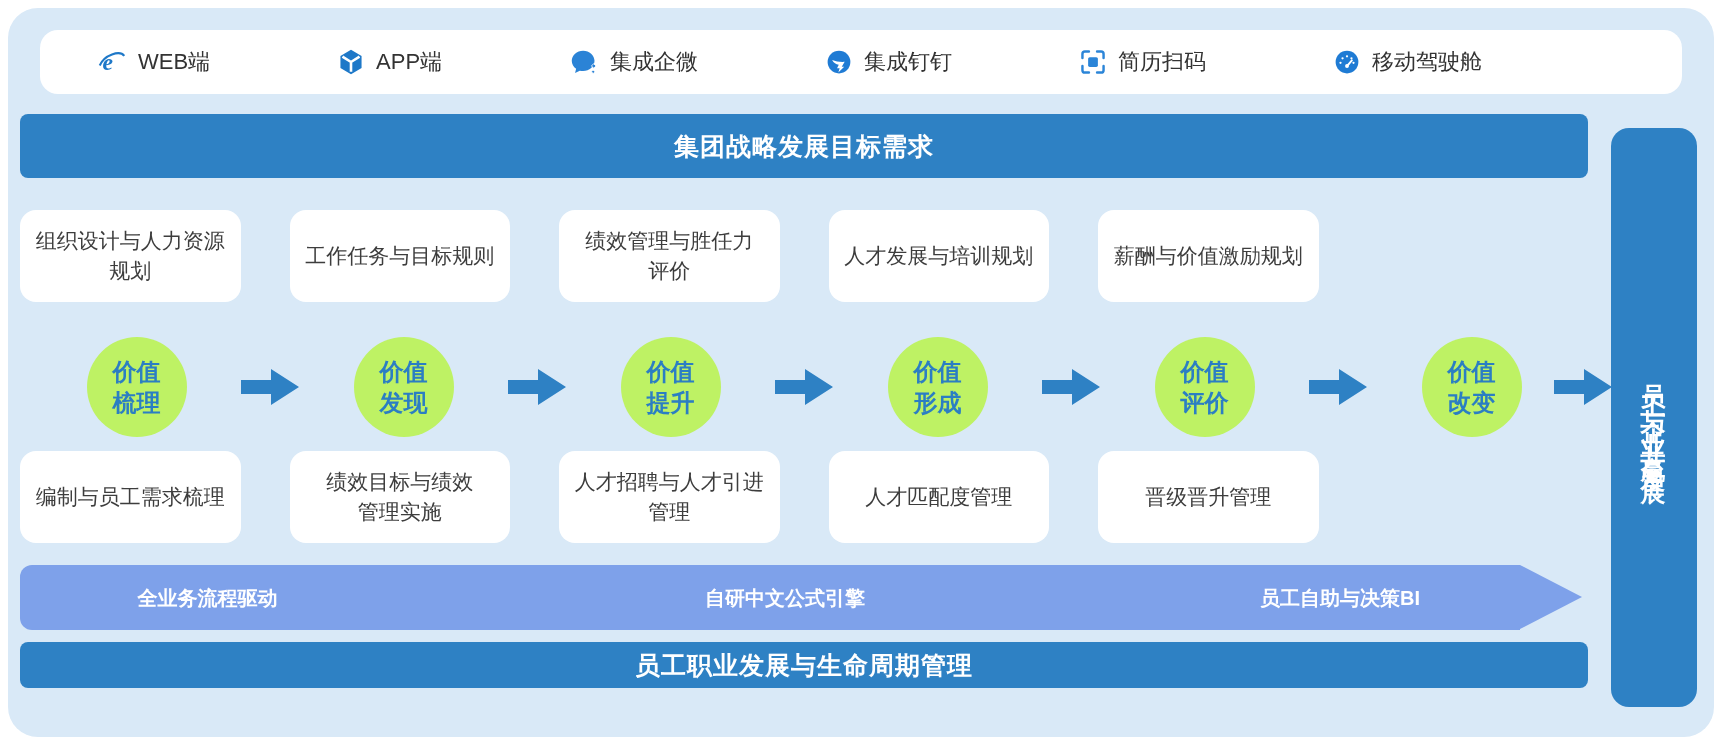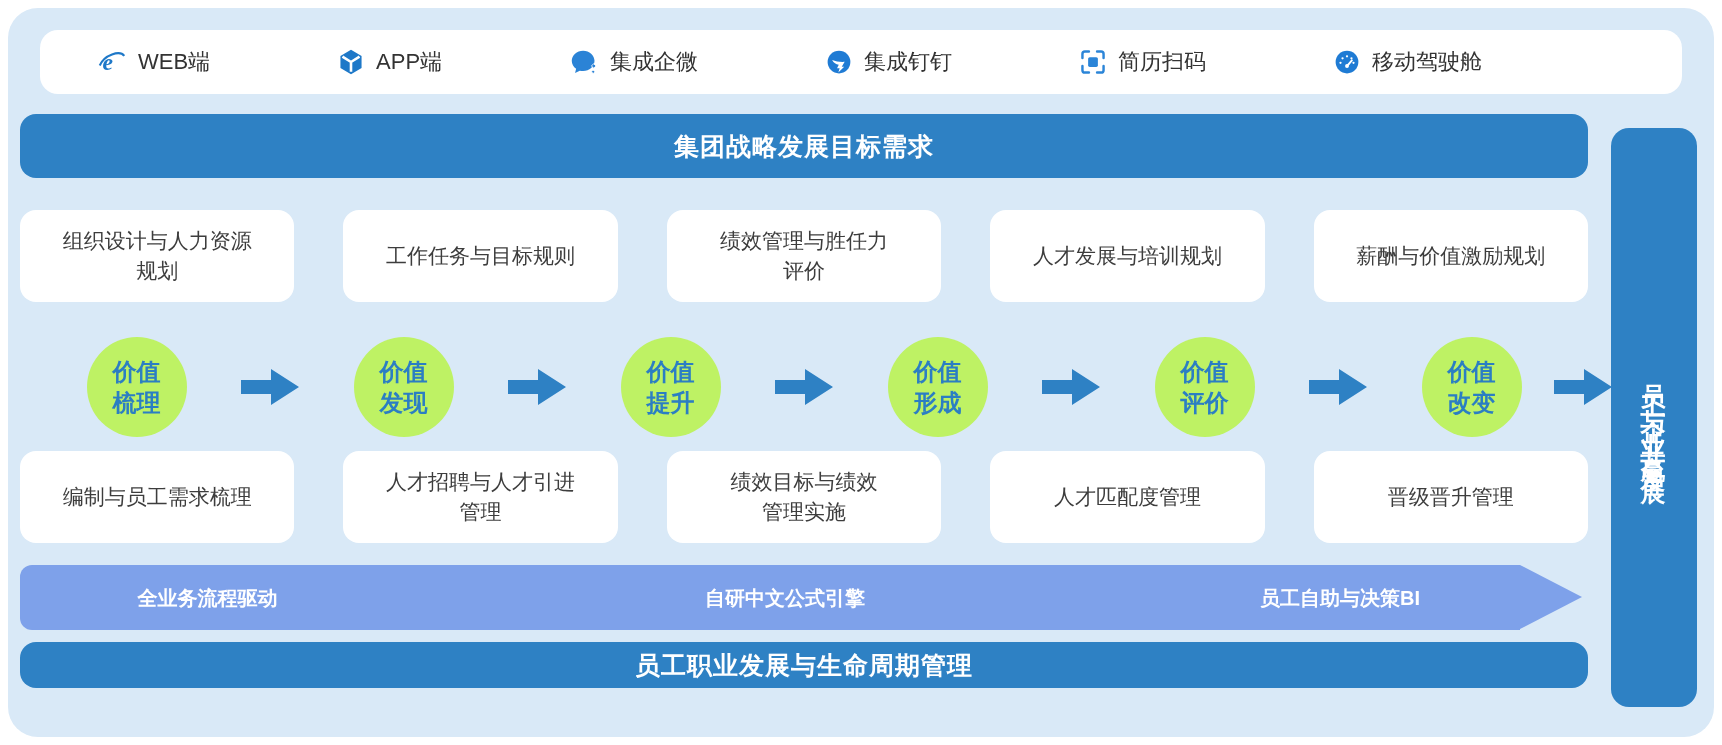--- a/index.html
+++ b/index.html
@@ -17,25 +17,25 @@
     position:absolute; left:32px; top:22px; width:1642px; height:64px;
     background:#ffffff; border-radius:18px;
     display:flex; align-items:center; justify-content:space-between;
     padding:0 200px 0 58px; box-sizing:border-box;
   }
   .topbar-item { display:flex; align-items:center; gap:12px; font-size:22px; color:#333333; }
   .topbar-item .icon { display:flex; align-items:center; }
   
   .content { position:absolute; left:12px; top:106px; width:1568px; }
   .banner {
-    height:64px; border-radius:16px; background:#2E81C4; color:#ffffff;
+    height:64px; border-radius:8px; background:#2E81C4; color:#ffffff;
     font-size:25px; font-weight:bold; letter-spacing:1px;
     display:flex; align-items:center; justify-content:center;
   }
-  .cards-row { display:grid; grid-template-columns:repeat(5,1fr); gap:49px; margin-top:32px; }
+  .cards-row { display:grid; grid-template-columns:repeat(6,1fr); gap:49px; margin-top:32px; }
   .cards-row.second { margin-top:14px; }
   .card {
     height:92px; background:#ffffff; border-radius:16px;
     display:flex; align-items:center; justify-content:center;
     text-align:center; font-size:21px; color:#3d3d3d; line-height:1.45;
     white-space:pre-line; padding:0 10px; box-sizing:border-box;
   }
   
   .steps-row { display:grid; grid-template-columns:repeat(6,1fr); gap:34px; margin-top:35px; height:100px; }
   .step-cell { position:relative; display:flex; align-items:center; justify-content:center; }
@@ -214,24 +214,24 @@
         <span class="step-arrow">
           <svg width="58" height="36" viewBox="0 0 58 36">
               <path d="M0 11 H30 V0 L58 18 L30 36 V25 H0 Z" fill="#2E81C4"></path>
             </svg>
         </span>
       </div>
     </div>
 
     <div class="cards-row second">
       <div class="card">编制与员工需求梳理</div>
+      <div class="card">绩效目标与绩效
+管理实施</div>
       <div class="card">人才招聘与人才引进
 管理</div>
-      <div class="card">绩效目标与绩效
-管理实施</div>
       <div class="card">人才匹配度管理</div>
       <div class="card">晋级晋升管理</div>
     </div>
 
     <div class="process-banner">
       <span class="process-label l1">全业务流程驱动</span>
       <span class="process-label l2">自研中文公式引擎</span>
       <span class="process-label l3">员工自助与决策BI</span>
     </div>
 

